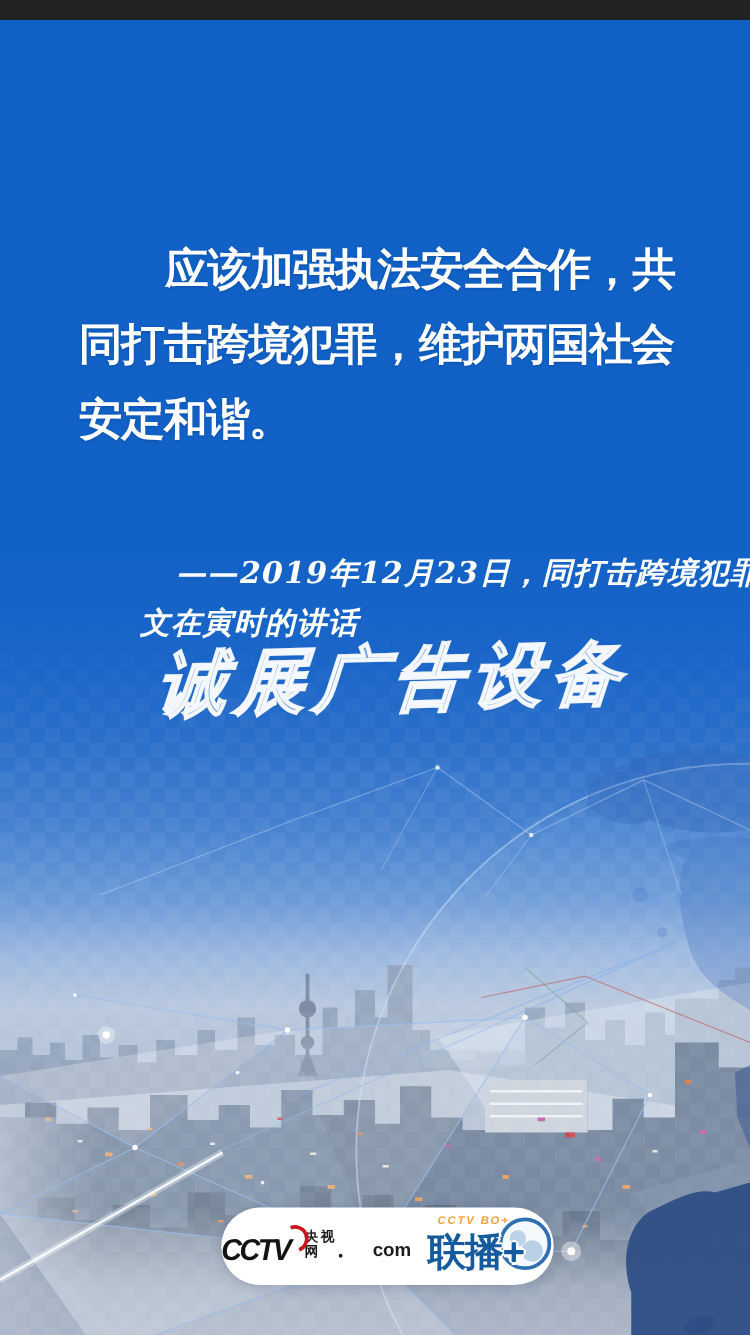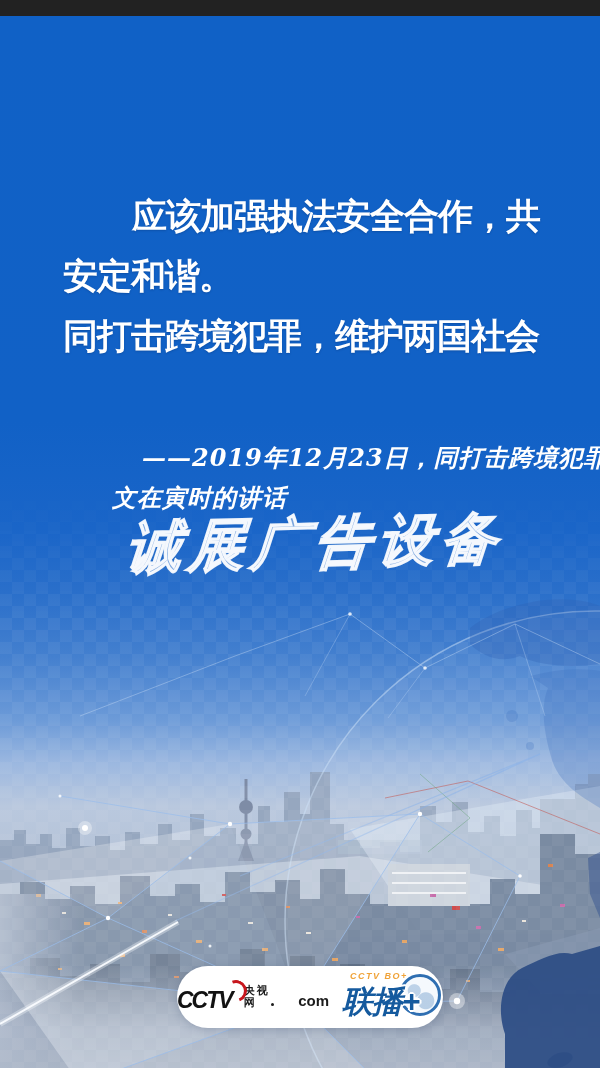--- a/index.html
+++ b/index.html
@@ -86,21 +86,21 @@
       radial-gradient(circle at 34% 38%, rgba(47,111,178,0.28) 6px, rgba(47,111,178,0) 7px),
       radial-gradient(circle at 66% 66%, rgba(47,111,178,0.30) 8px, rgba(47,111,178,0) 9px),
       #f5f9fd;
   }
   .lianbo-latin{
     position:absolute;top:1px;left:9px;color:#f0a339;font-size:9px;font-weight:bold;
     font-style:italic;letter-spacing:1.5px;white-space:nowrap;
   }
   .lianbo-cn{
     position:absolute;top:11px;left:1px;color:#155a9e;font-size:31px;font-weight:bold;
-    font-style:italic;white-space:nowrap;letter-spacing:-1px;
+    white-space:nowrap;letter-spacing:-1px;
     text-shadow:-2px 0 0 #fff,2px 0 0 #fff,0 -2px 0 #fff,0 2px 0 #fff,
                 -1px -1px 0 #fff,1px 1px 0 #fff,-1px 1px 0 #fff,1px -1px 0 #fff;
   }
 </style>
 </head>
 <body>
 
 <div class="poster">
 
   <svg class="layer" style="top:728px" width="600" height="340" viewBox="0 0 600 340">
@@ -232,22 +232,22 @@
         <circle cx="457" cy="985" r="8" fill="rgba(255,255,255,0.40)"></circle>
         <circle cx="457" cy="985" r="3.2" fill="#ffffff"></circle>
         <circle cx="332" cy="965" r="6" fill="rgba(255,255,255,0.30)"></circle>
         <circle cx="332" cy="965" r="2.5" fill="#ffffff"></circle>
       </g>
     </g>
   </svg>
 
   <div class="quote">
     <div class="qline q1">应该加强执法安全合作，共</div>
+    <div class="qline">同打击跨境犯罪，维护两国社会</div>
     <div class="qline">安定和谐。</div>
-    <div class="qline">同打击跨境犯罪，维护两国社会</div>
   </div>
 
   <div class="attribution">
     <div class="aline a1">——2019年12月23日，同打击跨境犯罪</div>
     <div class="aline">文在寅时的讲话</div>
   </div>
 
   <div class="watermark">诚展广告设备</div>
 
   <div class="pill">

